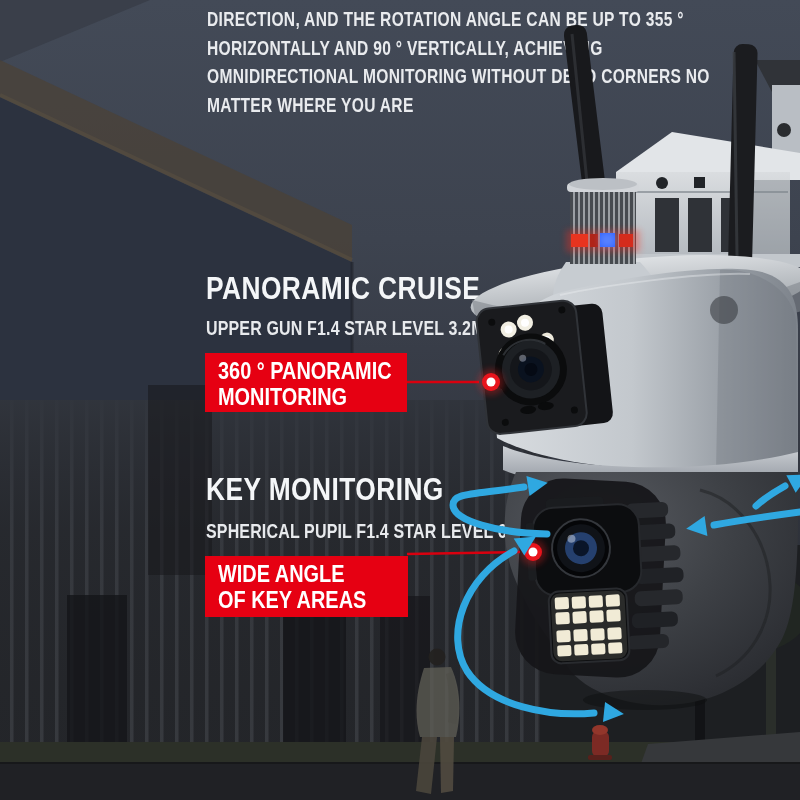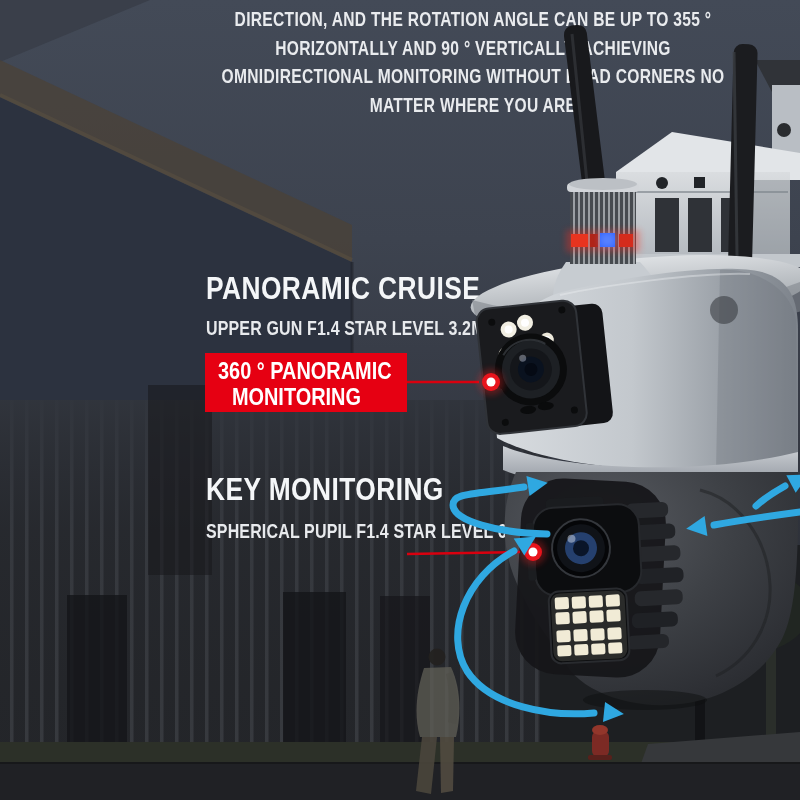--- a/index.html
+++ b/index.html
@@ -2,21 +2,21 @@
 <html><head>
 <meta charset="utf-8">
 <style>
   html,body{margin:0;padding:0;background:#111;}
   .stage{
     position:relative;width:800px;height:800px;overflow:hidden;
     font-family:"Liberation Sans", sans-serif;
     background:linear-gradient(180deg,#434a57 0%,#3d434f 30%,#343842 55%,#2b2e35 75%,#26272c 100%);
   }
   .stage svg{position:absolute;left:0;top:0;}
-  .text-layer{position:absolute;left:0;top:0;width:716px;height:800px;z-index:10;text-align:center;}
+  .text-layer{position:absolute;left:0;top:0;width:716px;height:800px;z-index:10;}
   .fg{z-index:20;pointer-events:none;}
   .bg{z-index:0;}
   .abs{position:absolute;transform-origin:left top;}
   .intro{
     left:207px;top:5px;width:700px;color:#e9ebee;font-weight:700;
     font-size:20.5px;line-height:28.5px;letter-spacing:.4px;transform:scaleX(.76);
     white-space:nowrap;
   }
   .h-title{
     color:#f4f6f8;font-weight:700;font-size:31px;letter-spacing:.5px;
@@ -114,20 +114,24 @@
 
     <div class="abs h-title t1">PANORAMIC CRUISE</div>
     <div class="abs h-sub s1">UPPER GUN F1.4 STAR LEVEL 3.2MM</div>
     <div class="badge b1">
       <span class="bl">360 ° PANORAMIC</span>
       <span class="bl">MONITORING</span>
     </div>
 
     <div class="abs h-title t2">KEY MONITORING</div>
     <div class="abs h-sub s2">SPHERICAL PUPIL F1.4 STAR LEVEL 6MM</div>
+    <div class="badge b2">
+      <span class="bl">WIDE ANGLE</span>
+      <span class="bl">OF KEY AREAS</span>
+    </div>
   </div>
 
   <svg class="fg" width="800" height="800" viewBox="0 0 800 800">
     <defs>
       <linearGradient id="bodyGrad" x1="0" y1="0" x2="1" y2="0">
         <stop offset="0" stop-color="#d8dce0"></stop>
           <stop offset=".45" stop-color="#c3c8cd"></stop>
         <stop offset=".75" stop-color="#9ba1a8"></stop>
           <stop offset="1" stop-color="#7d838b"></stop>
       </linearGradient>

